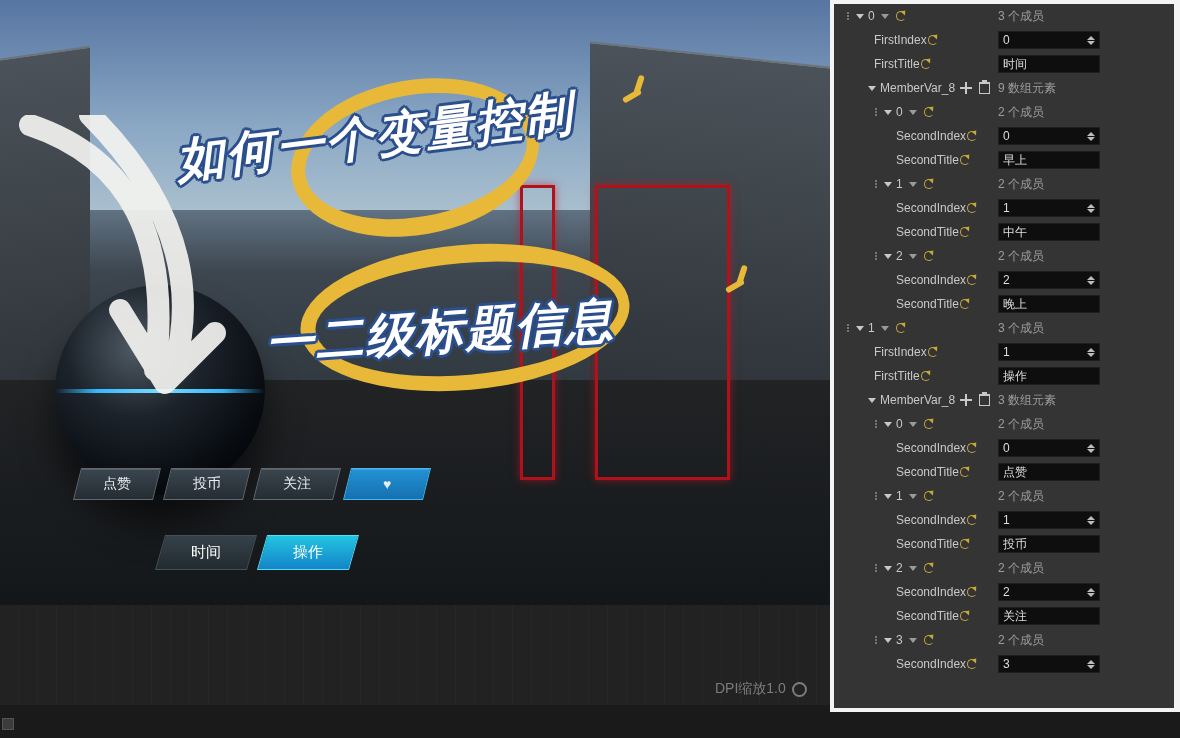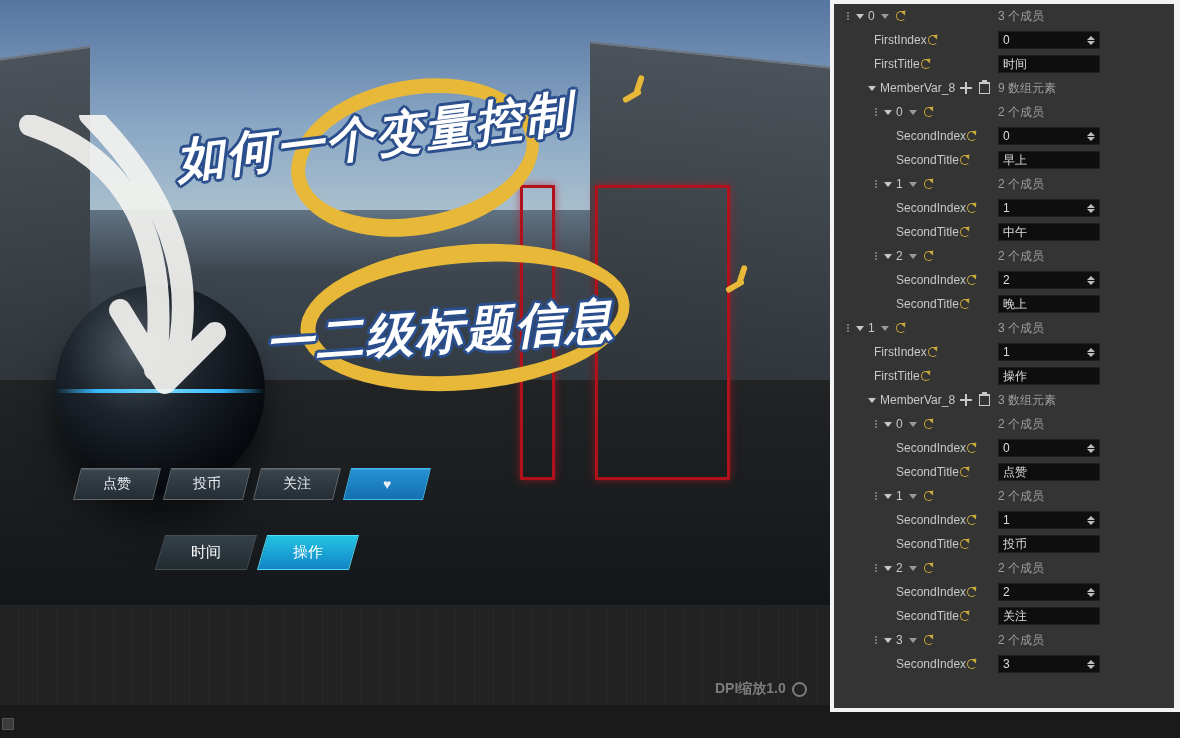--- a/index.html
+++ b/index.html
@@ -79,21 +79,21 @@
 #sc1{ left:290px; top:80px; width:250px; height:155px; transform:rotate(-10deg); border-width:15px 12px 18px 14px;}
 #sc2{ left:300px; top:245px; width:330px; height:145px; transform:rotate(-5deg); border-width:18px 11px 15px 15px;}
 .spark{position:absolute; width:32px; height:32px;}
 .spark::before,.spark::after{content:"";position:absolute;background:#e8b939;border-radius:3px;}
 .spark::before{left:0;top:18px;width:20px;height:6px;transform:rotate(-30deg);}
 .spark::after{left:14px;top:0;width:6px;height:20px;transform:rotate(18deg);}
 #sp1{left:622px;top:75px;} #sp2{left:725px;top:265px;}
 #arrow-svg{position:absolute;left:0;top:115px;width:310px;height:330px;pointer-events:none;}
 
 
-#dpi{ position:absolute; left:715px; top:680px; color:#7c7c7c; font-size:14px; display:flex; align-items:center; gap:6px;font-weight:bold;}
+#dpi{ position:absolute; left:715px; top:680px; color:#7c7c7c; font-size:14px; display:flex; align-items:center; gap:6px;}
 #dpi .gear{width:15px;height:15px;border:2px solid #7c7c7c;border-radius:50%;position:relative;}
 #bottomstrip{position:absolute;left:0;top:605px;width:830px;height:100px;
   background:repeating-linear-gradient(90deg,#222 0,#222 18px,#272727 18px,#272727 19px);}
 #corner{position:absolute;left:2px;top:718px;width:12px;height:12px;background:#3c3c3c;border:1px solid #555;}
 
 
 #inspector{
   position:absolute; right:0; top:0; width:350px; height:712px;
   background:#343434; color:#c8c8c8; font-size:12px;
   border:4px solid #f4f4f4; border-right-width:6px; overflow:hidden;

